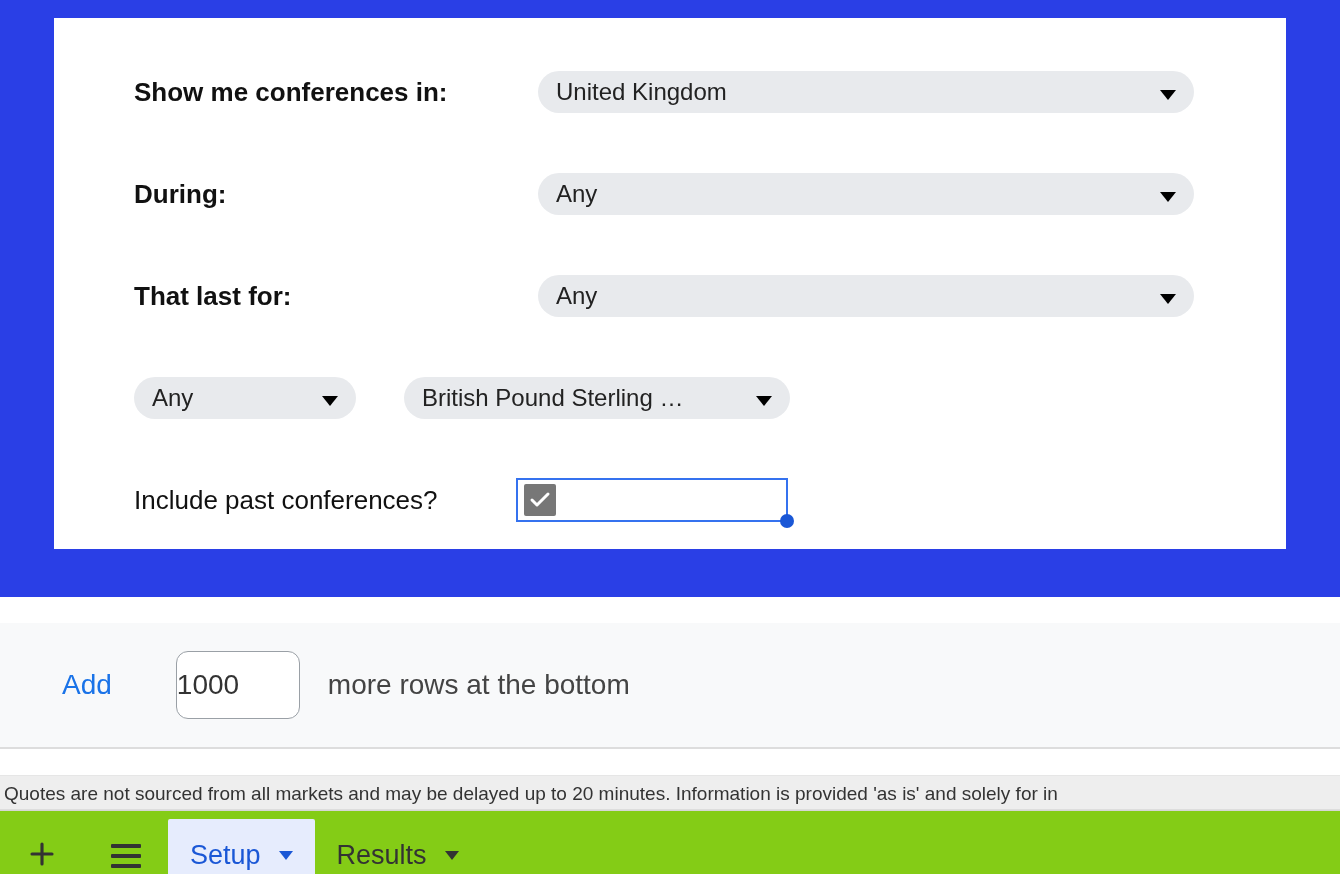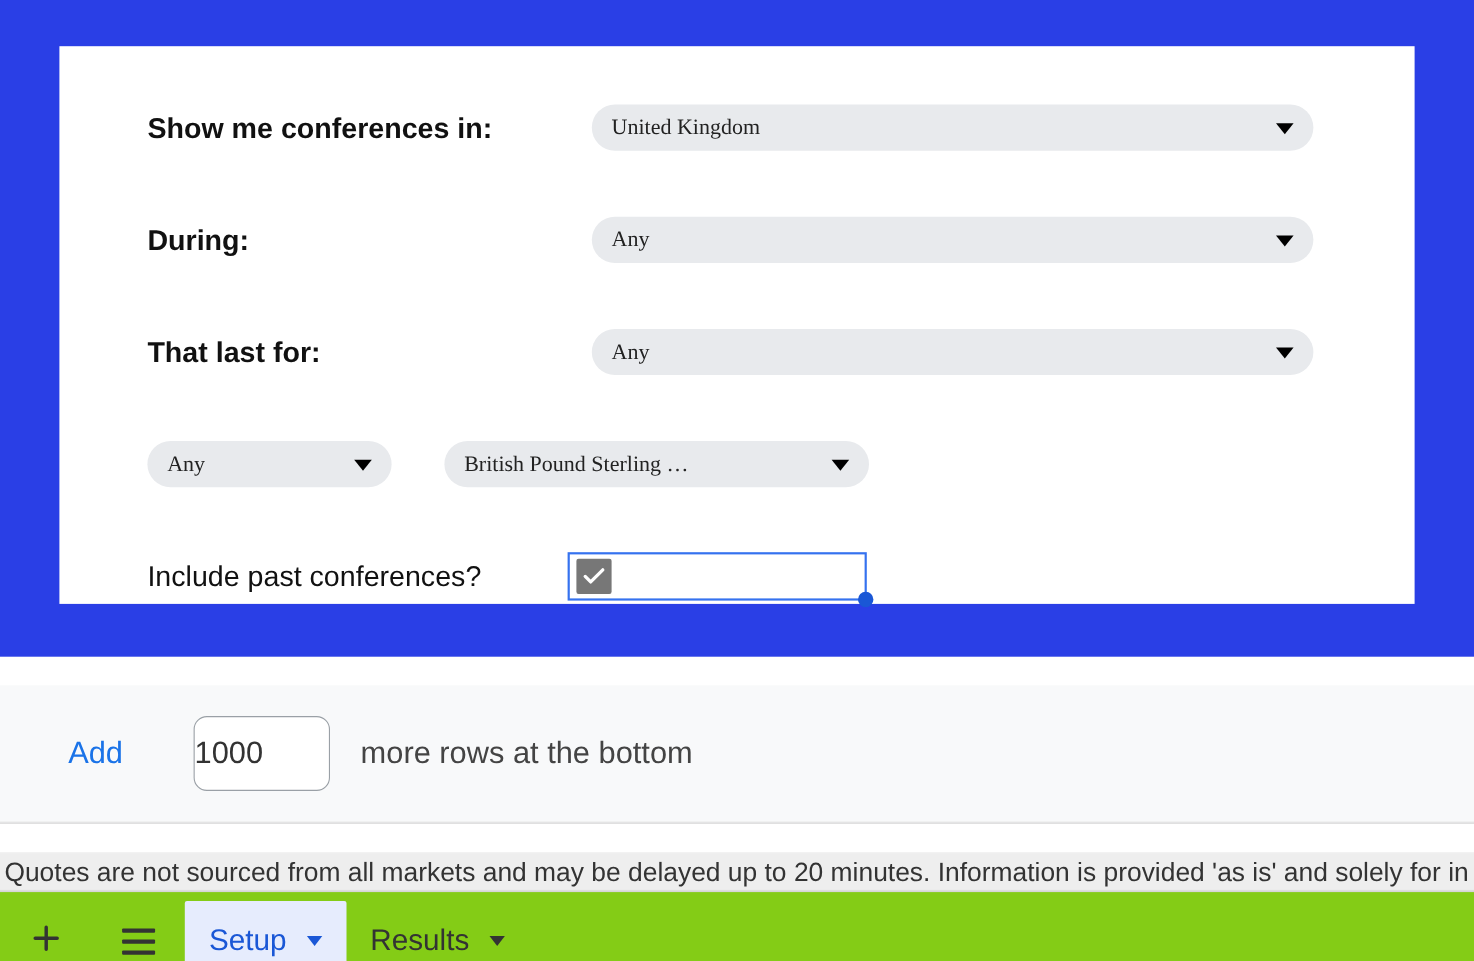--- a/index.html
+++ b/index.html
@@ -7,21 +7,21 @@
     font-family: Arial, "Helvetica Neue", Helvetica, sans-serif;
     background: #fff;
     width: 1340px;
     height: 874px;
     overflow: hidden;
     position: relative;
   }
 
   .blue-frame {
     background: #2a3fe6;
-    padding: 42px 54px 48px 54px;
+    padding: 18px 54px 48px 54px;
     height: 597px;
   }
 
   .white-card {
     background: #fff;
     width: 100%;
     height: 100%;
     padding: 54px 60px 50px 80px;
     position: relative;
   }
@@ -43,25 +43,24 @@
   }
   .form-label.italic { font-weight: normal; }
 
   .pill {
     background: #e8eaed;
     border-radius: 22px;
     height: 42px;
     display: flex;
     align-items: center;
     padding: 0 18px 0 18px;
-    font-size: 20px;
+    font-size: 24px;
     color: #222;
     position: relative;
     cursor: pointer;
-    font-family: Liberation Serif, serif;
   }
   .pill .txt {
     flex: 1;
     overflow: hidden;
     white-space: nowrap;
     text-overflow: ellipsis;
   }
   .pill .caret {
     margin-left: 18px;
     flex-shrink: 0;
@@ -149,21 +148,21 @@
 
   .thin-bar {
     height: 28px;
     background: #fff;
     border-top: 1px solid #ddd;
     border-bottom: 1px solid #e6e6e6;
   }
 
   .disclaimer {
     background: #eee;
-    font-size: 24px;
+    font-size: 19px;
     color: #333;
     padding: 4px 4px;
     white-space: nowrap;
     overflow: hidden;
     height: 34px;
     line-height: 28px;
     border-bottom: 1px solid #ddd;
   }
 
   .tab-bar {

